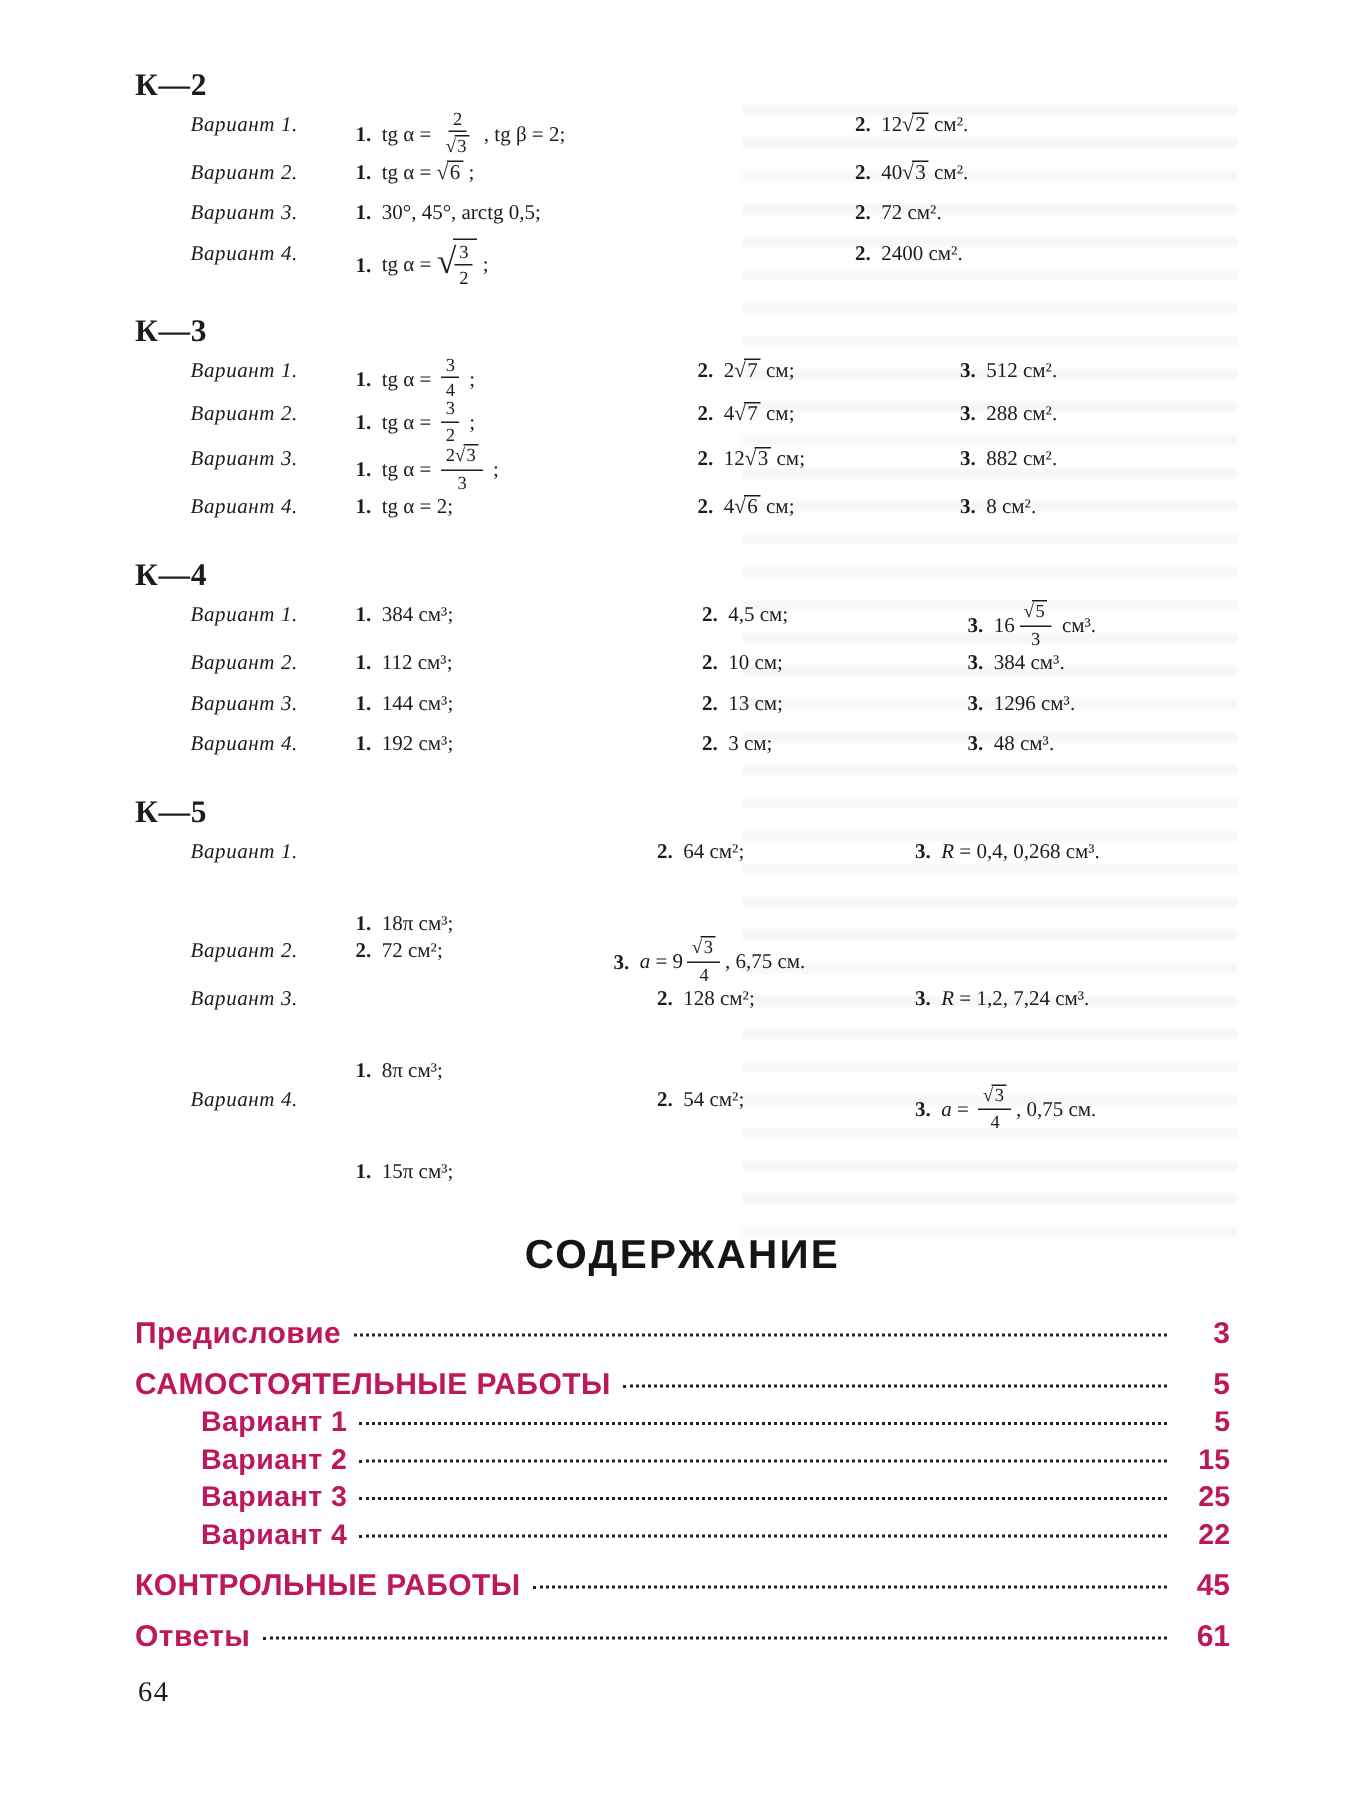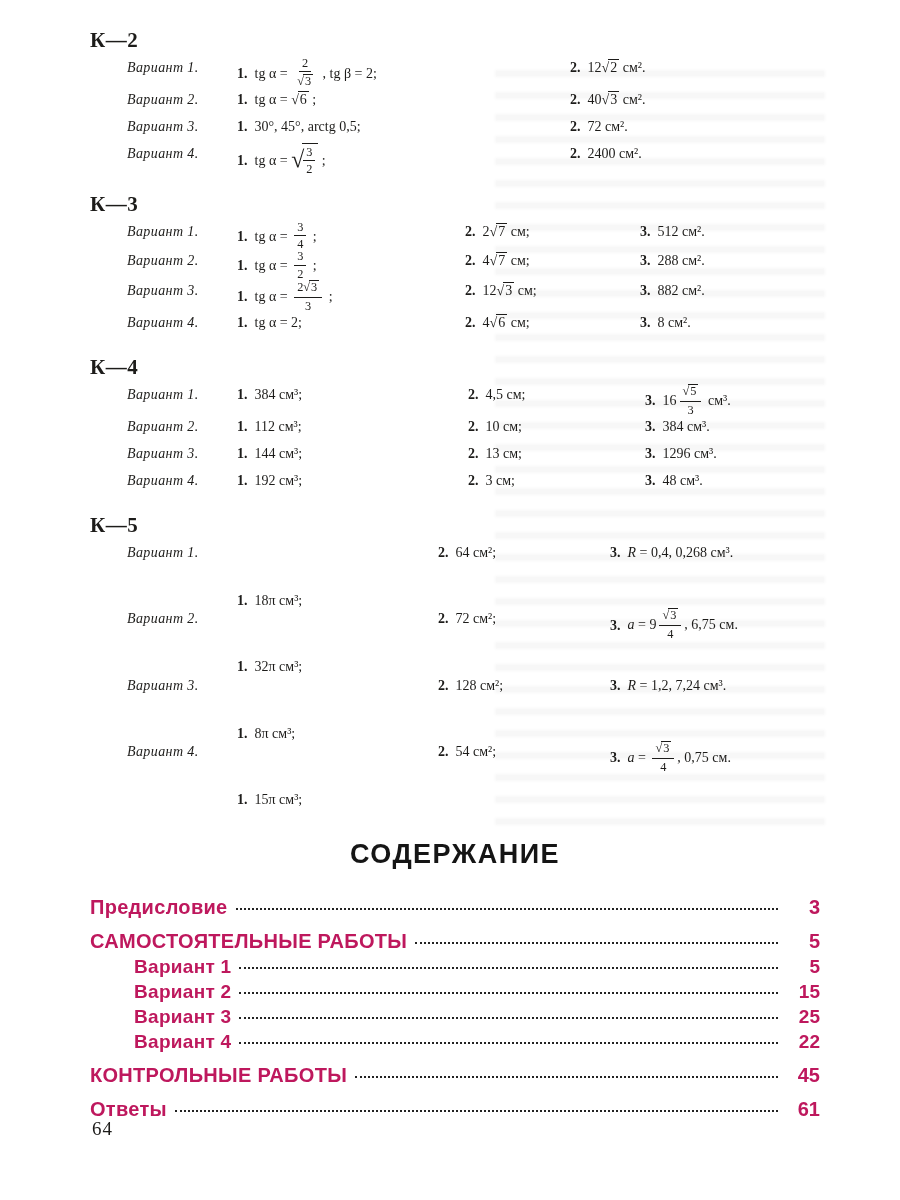--- a/index.html
+++ b/index.html
@@ -3,21 +3,21 @@
 <meta charset="utf-8">
 <style>
   * { box-sizing: border-box; }
   html,body { margin:0; padding:0; background:#ffffff; }
   .page {
     position: relative;
     width: 880px; height: 1200px;
     background: #ffffff;
     color: #1d1c1a;
     font-family: "Liberation Serif", serif;
-    padding: 28px 60px 0 90px;
+    padding: 44px 60px 0 90px;
     overflow: hidden;
   }
   
   .ghost {
     position:absolute; right:55px; top:55px; width:330px; height:780px;
     background: repeating-linear-gradient(to bottom, transparent 0 15px, rgba(110,110,110,0.055) 15px 22px);
     filter: blur(1px);
     pointer-events:none;
   }
   
@@ -187,21 +187,20 @@
       <section class="sec sec-k5">
         <div class="sec-title">К—5</div>
         <div class="row">
           <span class="variant">Вариант 1.</span>
           <span class="part part-1"><b class="pnum">1.</b>18π см³;</span>
           <span class="part part-2"><b class="pnum">2.</b>64 см²;</span>
           <span class="part part-3"><b class="pnum">3.</b><i class="math-var">R</i> = 0,4, 0,268 см³.</span>
         </div>
         <div class="row">
           <span class="variant">Вариант 2.</span>
-          <span class="part part-1"><b class="pnum">1.</b>32π см³;</span>
           <span class="part part-2"><b class="pnum">2.</b>72 см²;</span>
           <span class="part part-3"><b class="pnum">3.</b><i class="math-var">a</i> = 9<span class="frac">
               <span class="num"><span class="sqrt">√<span class="rad">3</span></span></span>
               <span class="den">4</span>
             </span>, 6,75 см.</span>
         </div>
         <div class="row">
           <span class="variant">Вариант 3.</span>
           <span class="part part-1"><b class="pnum">1.</b>8π см³;</span>
           <span class="part part-2"><b class="pnum">2.</b>128 см²;</span>

